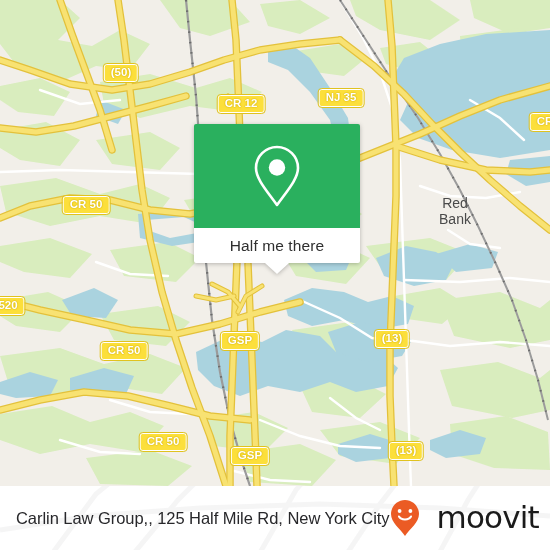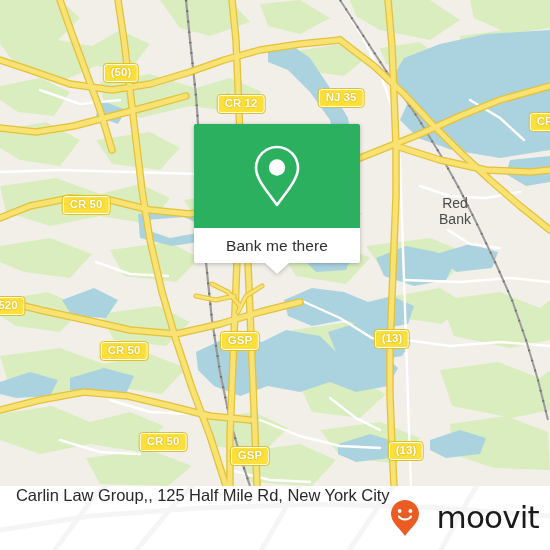--- a/index.html
+++ b/index.html
@@ -108,20 +108,21 @@
     width: 550px;
     height: 110px;
     opacity: 0.45;
     pointer-events: none;
   }
   .footer-inner {
     position: absolute;
     left: 0; top: 0;
     width: 550px; height: 64px;
     display: flex;
+    align-items: center;
     justify-content: space-between;
     padding: 0 14px 0 16px;
     box-sizing: border-box;
   }
   .footer-title {
     font-size: 16.5px;
     color: #28282b;
     font-family: "Liberation Sans", sans-serif;
     white-space: nowrap;
     letter-spacing: -0.05px;
@@ -324,21 +325,21 @@
 
 
     <div class="popup">
       <div class="popup-head">
         <svg width="52" height="64" viewBox="0 0 52 64">
           <path d="M26,3 C14.4,3 5,12.4 5,24 C5,35 16,47 26,61 C36,47 47,35 47,24 C47,12.4 37.6,3 26,3 Z" fill="none" stroke="#ffffff" stroke-width="2.6" stroke-linejoin="round"></path>
           <circle cx="26" cy="23.5" r="8.2" fill="#ffffff"></circle>
         </svg>
       </div>
       <div class="popup-foot">
-        <span class="popup-foot-label">Bank me there</span>
+        <span class="popup-foot-label">Half me there</span>
         <div class="popup-tail"></div>
       </div>
     </div>
   </div>
 
   <div class="footer">
     <svg class="footer-ghost" viewBox="0 0 550 110">
       <g stroke="#e9e9ea" stroke-width="5" fill="none">
         <path d="M40,110 L96,34 L150,-10"></path>
         <path d="M120,110 L178,40 L224,-6"></path>

